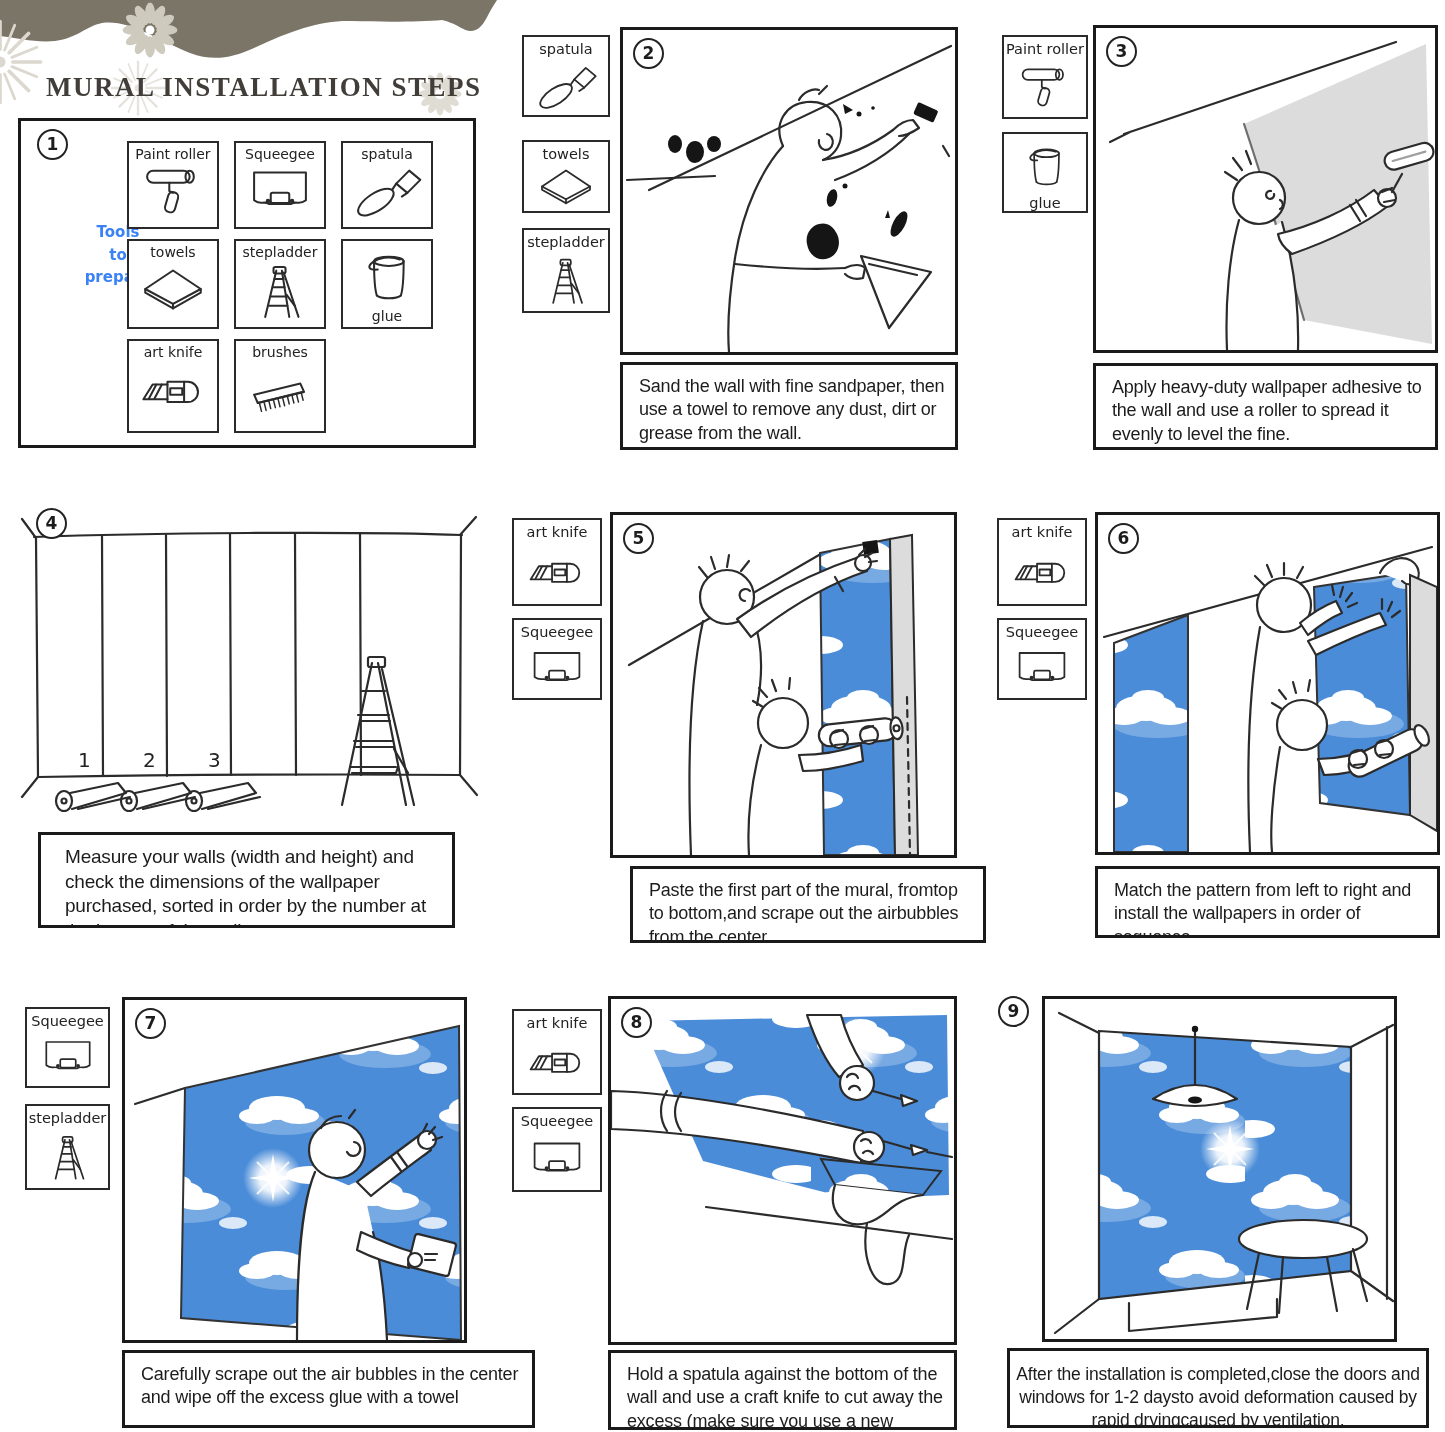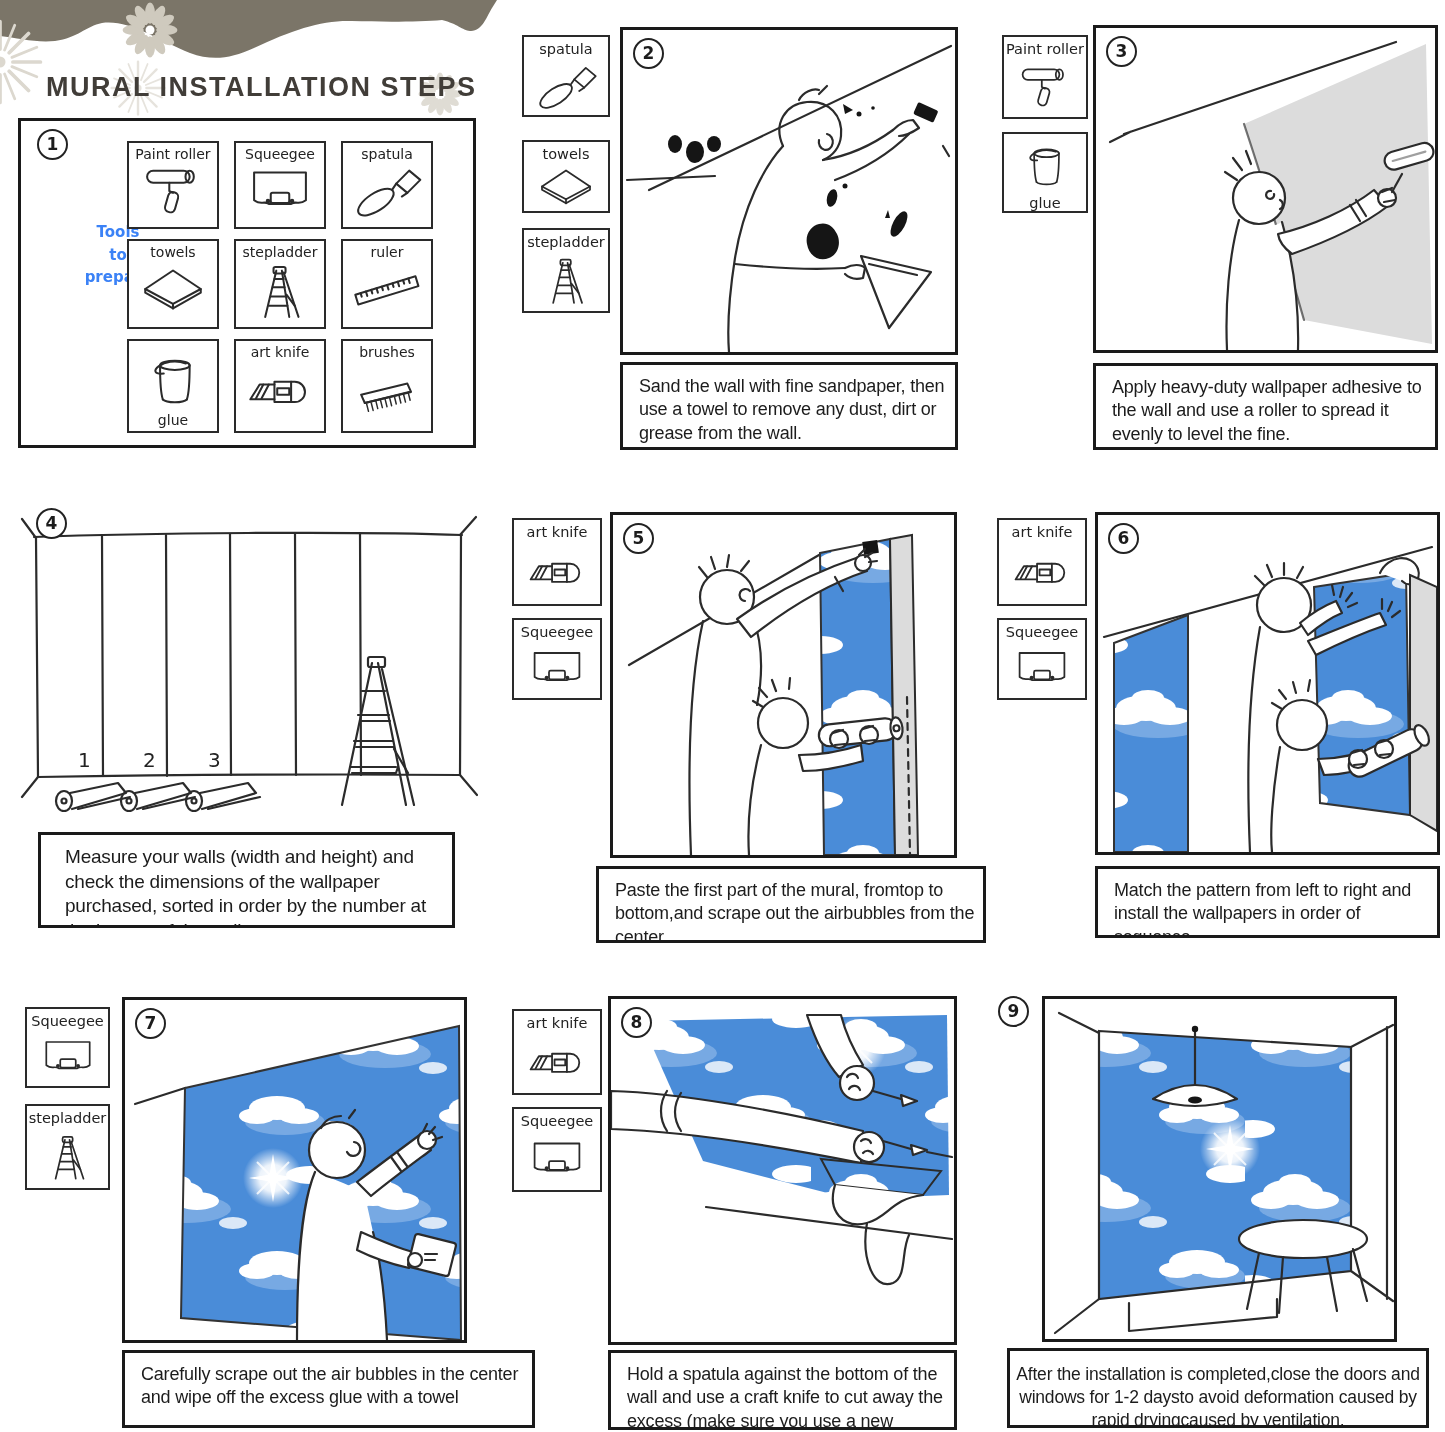--- a/index.html
+++ b/index.html
@@ -1,21 +1,21 @@
 <!DOCTYPE html>
 <html><head>
 <meta charset="utf-8">
 <style>
   html,body{margin:0;padding:0;background:#ffffff;}
   .page{position:relative;width:1445px;height:1432px;background:#fff;overflow:hidden;
         font-family:"Liberation Sans",sans-serif;color:#1c1c1c;}
   .abs{position:absolute;}
   
   .hdr-title{position:absolute;left:46px;top:54px;width:410px;text-align:center;
-    font-family:Liberation Sans, sans-serif;font-weight:bold;font-size:27px;letter-spacing:1.5px;
+    font-family:Liberation Serif, serif;font-weight:bold;font-size:27px;letter-spacing:1.5px;
     color:#413d38;white-space:nowrap;}
   
   .mainbox{position:absolute;border:3px solid #1a1a1a;background:#fff;box-sizing:border-box;}
   .caption{position:absolute;border:3px solid #1a1a1a;background:#fff;box-sizing:border-box;
     font-size:18px;line-height:1.3;letter-spacing:-0.2px;padding:10px 8px 6px 16px;overflow:hidden;}
   .toolbox{position:absolute;border:2px solid #2a2a2a;background:#fff;box-sizing:border-box;
     display:flex;flex-direction:column;align-items:center;padding-top:4px;}
   .toolbox .lbl{font-family:"DejaVu Sans",sans-serif;font-size:14.5px;color:#222;}
   .toolbox svg{flex:1 1 auto;}
   .badge{position:absolute;width:27px;height:27px;border:2px solid #222;border-radius:50%;
@@ -211,26 +211,20 @@
         <div class="toolcell">
           <span class="lbl">towels</span>
           <svg width="74" height="58" viewBox="0 0 80 60">
               <use href="#sym-towel"></use>
             </svg>
         </div>
         <div class="toolcell">
           <span class="lbl">stepladder</span>
           <svg width="74" height="62" viewBox="0 0 80 60">
               <use href="#sym-ladder"></use>
-            </svg>
-        </div>
-        <div class="toolcell">
-          <span class="lbl">ruler</span>
-          <svg width="74" height="58" viewBox="0 0 80 60">
-              <use href="#sym-ruler"></use>
             </svg>
         </div>
         <div class="toolcell label-bottom">
           <span class="lbl">glue</span>
           <svg width="74" height="62" viewBox="0 0 80 60">
               <use href="#sym-glue"></use>
             </svg>
         </div>
         <div class="toolcell">
           <span class="lbl">art knife</span>
@@ -418,21 +412,21 @@
           <rect class="lnw" x="206" y="206" width="78" height="22" rx="11"></rect>
           <ellipse class="lnw" cx="284" cy="217" rx="6" ry="11"></ellipse>
             <circle class="ln" cx="284" cy="217" r="3"></circle>
         </g>
         <circle class="lnw" cx="226" cy="224" r="9"></circle>
           <path class="ln" d="M220 218 l10 -3 M222 230 l10 -1"></path>
         <circle class="lnw" cx="256" cy="220" r="9"></circle>
           <path class="ln" d="M250 214 l10 -3 M252 226 l10 -1"></path>
       </svg>
     </div>
-    <div class="caption" style="left:596px;top:866px;width:390px;height:77px">Paste the first part of the mural, fromtop to bottom,and scrape out the airbubbles from the center.</div>
+    <div class="caption" style="left:630px;top:866px;width:356px;height:77px">Paste the first part of the mural, fromtop to bottom,and scrape out the airbubbles from the center.</div>
   </section>
 
   <section>
     <div class="toolbox" style="left:997px;top:518px;width:90px;height:88px">
       <span class="lbl">art knife</span>
       <svg width="66" height="54" viewBox="0 0 80 60">
           <use href="#sym-artknife"></use>
         </svg>
     </div>
     <div class="toolbox" style="left:997px;top:618px;width:90px;height:82px">

